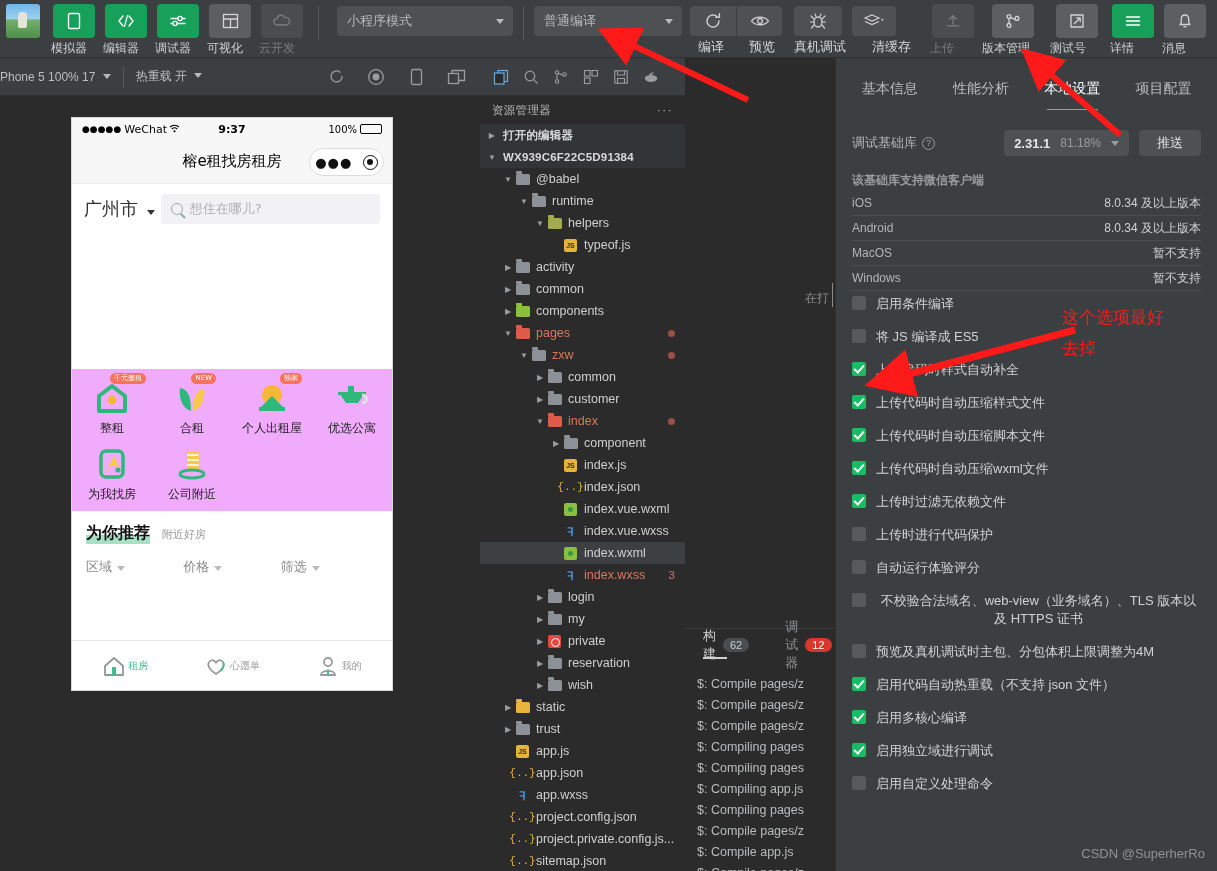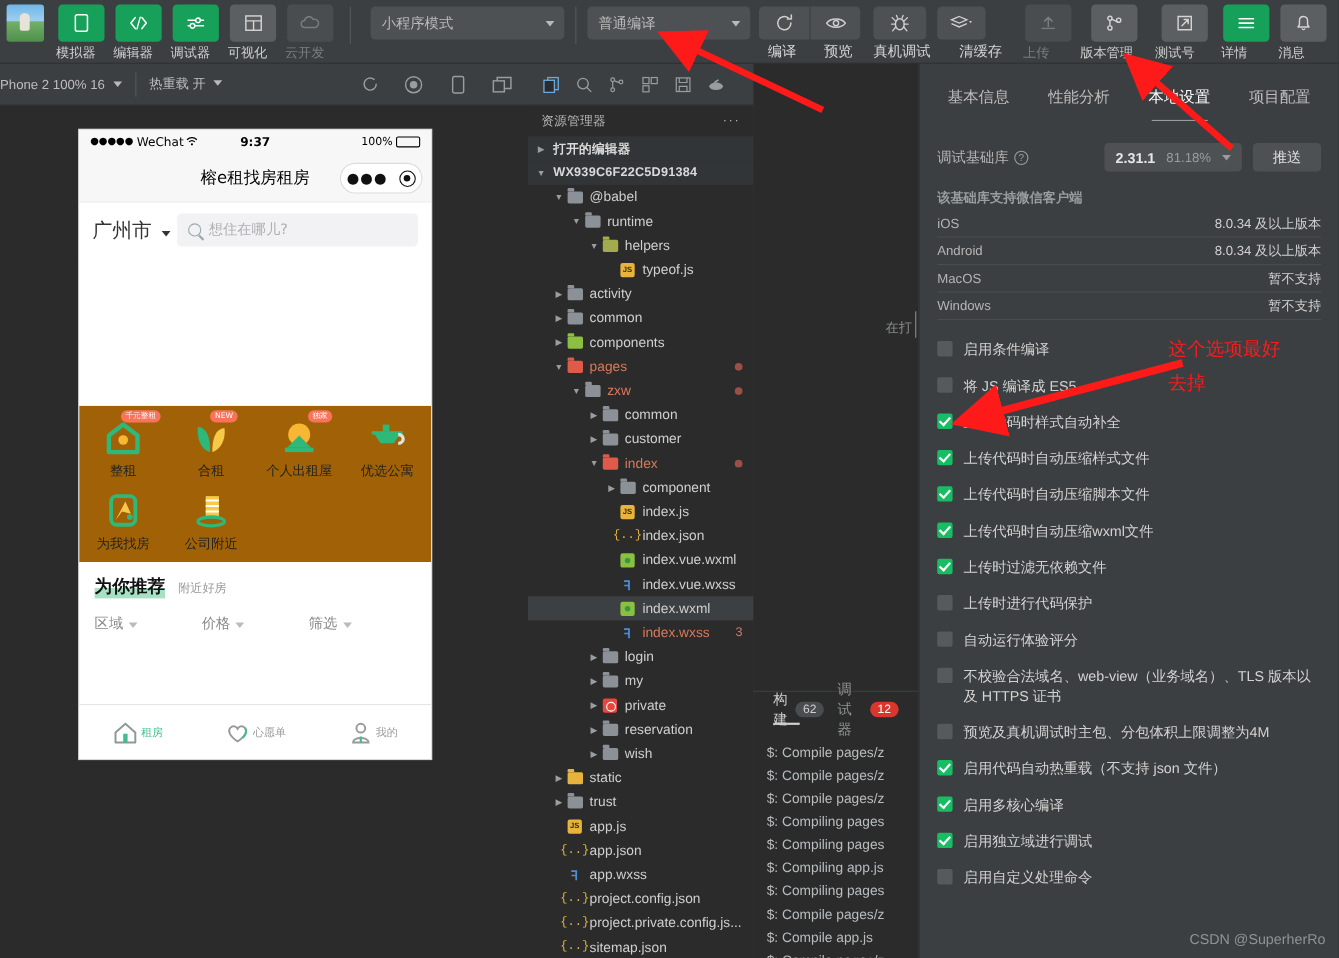--- a/index.html
+++ b/index.html
@@ -93,21 +93,21 @@
   .cap-dots{font-size:13px;letter-spacing:1px;color:#111;}
   .cap-ring{width:15px;height:15px;border:1.6px solid #111;border-radius:50%;display:flex;align-items:center;justify-content:center;}
   .cap-ring:after{content:"";width:6px;height:6px;background:#111;border-radius:50%;}
   .ph-search{height:50px;background:#fff;display:flex;align-items:center;padding:0 12px;gap:6px;}
   .ph-city{font-size:18px;color:#333;white-space:nowrap;}
   .ph-sbox{flex:1;height:30px;background:#f2f2f4;border-radius:4px;display:flex;align-items:center;padding:0 10px;gap:7px;}
   .ph-sbox .mag{width:12px;height:12px;border:1.6px solid #9aa;border-radius:50%;position:relative;}
   .ph-sbox .mag:after{content:"";position:absolute;right:-4px;bottom:-3px;width:6px;height:1.6px;background:#9aa;transform:rotate(45deg);}
   .ph-sbox span{font-size:13px;color:#b0b0b4;}
   .ph-banner{height:135px;background:#fff;margin:0;}
-  .ph-grid{background:#a16207;padding:6px 0 4px;}
+  .ph-grid{background:#f0abfc;padding:6px 0 4px;}
   .ph-row{display:flex;}
   .ph-cell{flex:1;text-align:center;padding:6px 0 4px;position:relative;}
   .ph-cell .gico{width:36px;height:34px;margin:0 auto 5px;position:relative;}
   .ph-cell .glabel{font-size:12px;color:#222;}
   .badge{position:absolute;top:-2px;right:50%;margin-right:-34px;background:#f9735b;color:#fff;
          font-size:7px;border-radius:7px;padding:1px 4px;white-space:nowrap;line-height:9px;}
   .ph-rec{background:#fff;padding:12px 14px 0;}
   .rec-head{display:flex;align-items:baseline;gap:12px;}
   .rec-t{font-size:16px;font-weight:bold;color:#111;background:linear-gradient(transparent 55%, #a8e0c4 55%);}
   .rec-s{font-size:11px;color:#9a9a9a;}
@@ -156,21 +156,21 @@
   .privicon:after{content:"";position:absolute;left:3px;top:3px;width:7px;height:7px;border:1.5px solid #fff;border-radius:50%;}
 
   
   .editor { position:absolute; left:685px; top:58px; right:382px; bottom:243px; background:#2b2b2b;}
   .ed-ghost{position:absolute; right:6px; top:232px; font-size:12px; color:#8a8d8f;}
   .ed-caret{position:absolute; right:2px; top:225px; width:1px; height:24px; background:#8a8d8f;}
 
   
   .console { position:absolute; left:685px; right:382px; bottom:0; height:243px; background:#2b2b2b;
              border-top:1px solid #3a3d3f;}
-  .cs-tabs{height:32px;display:flex;align-items:center;gap:0;padding:0 18px;}
+  .cs-tabs{height:32px;display:flex;align-items:center;gap:24px;padding:0 18px;}
   .cs-tab{font-size:13px;color:#8f9294;display:flex;align-items:center;gap:7px;cursor:pointer;position:relative;height:32px;}
   .cs-tab.on{color:#cfcfcf;}
   .cs-tab.on:after{content:"";position:absolute;left:0;right:22px;bottom:2px;height:2px;background:#cfcfcf;}
   .cs-badge{background:#4a4d4f;color:#cfcfcf;border-radius:9px;font-size:11px;padding:1px 7px;}
   .cs-badge.red{background:#d9362c;color:#fff;}
   .cs-log{padding:16px 0 0 12px;font-size:12.5px;color:#b9bcbe;
           font-family:"Liberation Sans","DejaVu Sans",sans-serif;}
   .cs-line{height:21px;white-space:nowrap;overflow:hidden;}
   .cs-line b{color:#b9bcbe;font-weight:normal;}
 
@@ -190,21 +190,21 @@
   .ver-box{margin-left:auto;background:#4e5153;border-radius:4px;height:26px;display:flex;align-items:center;
            padding:0 10px;gap:10px;cursor:pointer;}
   .ver-num{font-size:13px;color:#e6e6e6;font-weight:bold;}
   .ver-pct{font-size:12px;color:#9a9d9f;}
   .push-btn{margin-left:10px;background:#4e5153;border-radius:4px;height:26px;width:62px;
             display:flex;align-items:center;justify-content:center;font-size:13px;color:#e0e0e0;cursor:pointer;}
   .dt-sub{font-size:12px;color:#9a9d9f;margin:6px 0 2px;font-weight:bold;}
   .sup-row{display:flex;align-items:center;height:25px;border-bottom:1px solid #4a4d4f;font-size:12px;}
   .sup-row .k{color:#b5b5b5;}
   .sup-row .v{margin-left:auto;color:#d0d0d0;}
-  .opts{margin-top:18px;}
+  .opts{margin-top:4px;text-align:center;}
   .opt{display:flex;align-items:flex-start;gap:10px;margin-bottom:15px;cursor:pointer;}
   .cbx{width:14px;height:14px;border-radius:2px;background:#565a5c;flex:none;margin-top:1px;}
   .cbx.on{background:#18bd63;position:relative;}
   .cbx.on:after{content:"";position:absolute;left:4px;top:1px;width:4px;height:8px;
                 border:solid #fff;border-width:0 2px 2px 0;transform:rotate(42deg);}
   .opt-l{font-size:13px;color:#d2d2d2;line-height:18px;}
 
   
   .anno{position:absolute;pointer-events:none;}
   .anno-txt{position:absolute;color:#ff1a1a;font-size:17px;line-height:23px;white-space:pre;
@@ -357,21 +357,21 @@
               <path d="M6.6 13 a1.5 1.5 0 0 0 2.8 0" fill="none" stroke="#d4d4d4" stroke-width="1.2"></path>
             </svg>
         </div>
         <div class="tb-lbl">消息</div>
       </div>
     </div>
   </div>
 
   <div class="sim-bar">
     <div class="seg" style="margin-left:-12px">
-      <span>Phone 2 100% 16</span>
+      <span>Phone 5 100% 17</span>
       <i class="caret-dn" style="position:relative;display:inline-block;top:-2px;margin-left:4px;right:auto"></i>
     </div>
     <div class="vsep"></div>
     <div class="seg">
       <span>热重载 开</span>
       <i class="caret-dn" style="position:relative;display:inline-block;top:-2px;margin-left:4px;right:auto"></i>
     </div>
     <div class="sim-icons">
       <div class="sim-ico">
         <svg width="17" height="17" viewBox="0 0 17 17">

